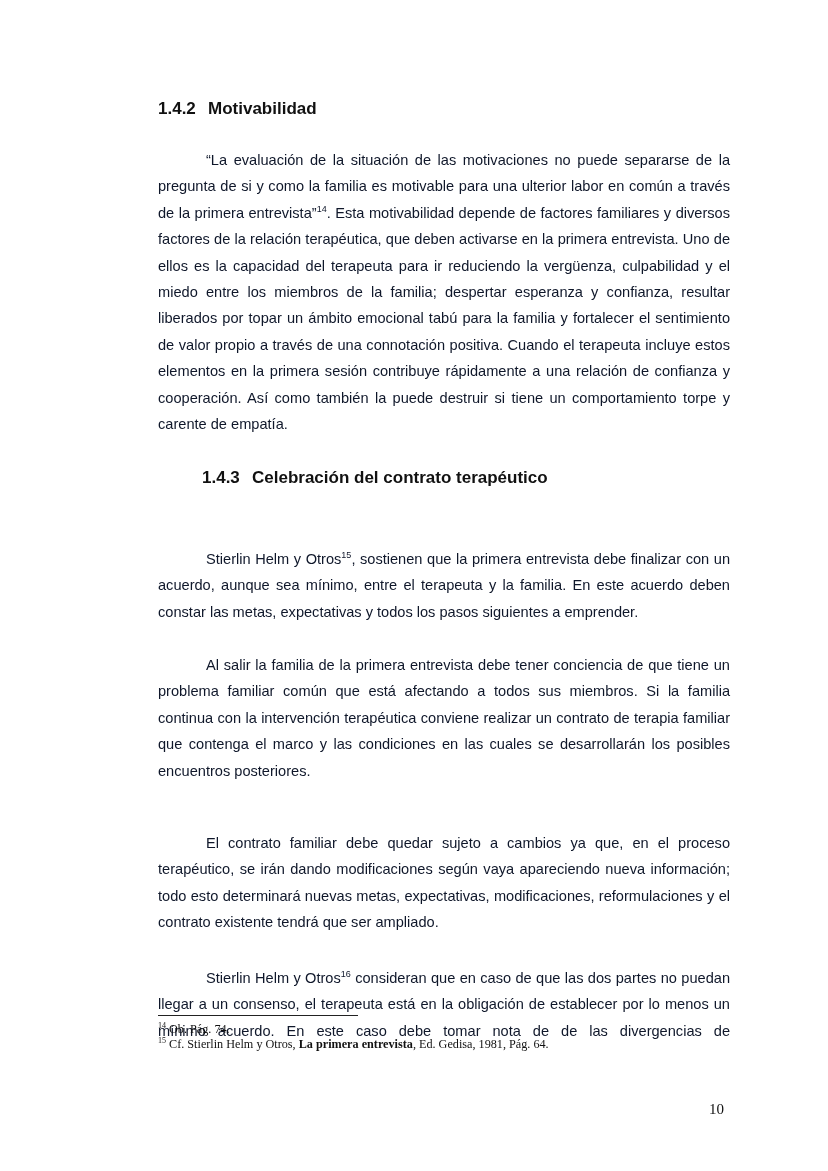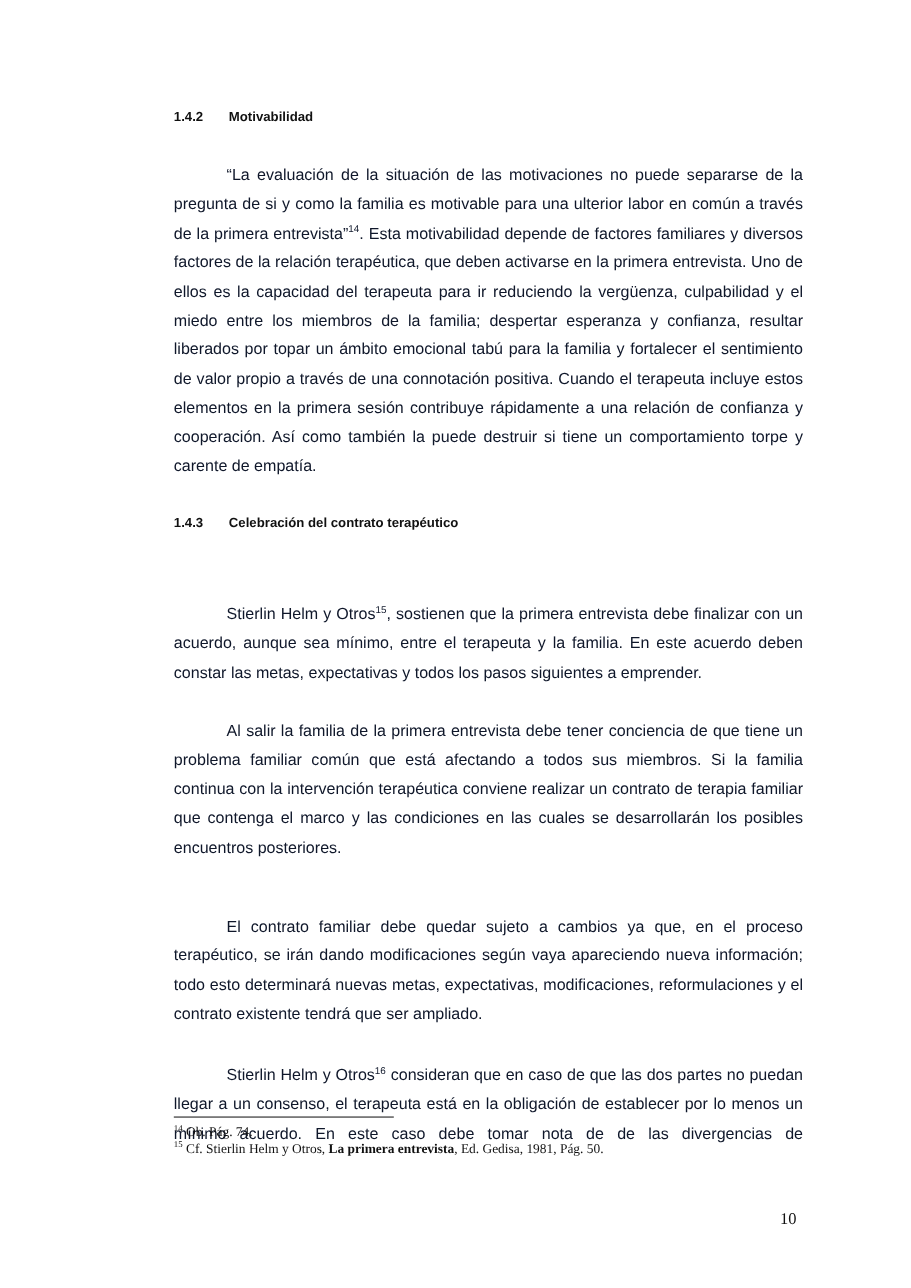--- a/index.html
+++ b/index.html
@@ -7,21 +7,21 @@
   .page { position: absolute; left: 0; top: 0; width: 828px; height: 1171px; background: #fff; }
   .body-text {
     position: absolute; left: 158px; width: 572px;
     font-family: "Liberation Sans", sans-serif;
     font-size: 14.6px; line-height: 26.4px; color: #0f172a;
     text-align: justify;
   }
   .heading {
     position: absolute; left: 158px;
     font-family: "Liberation Sans", sans-serif;
-    font-size: 12px; font-weight: bold; color: #111;
+    font-size: 17px; font-weight: bold; color: #111;
     white-space: nowrap;
   }
   .heading .num { display: inline-block; width: 50px; }
   .para { margin: 0; text-indent: 48px; }
   .last-line-justify { text-align-last: justify; }
   sup.fn { font-size: 9px; line-height: 0; vertical-align: super; }
   .footnote-rule { position: absolute; left: 158px; top: 1015px; width: 200px; height: 0; border-top: 1px solid #222; }
   .footnotes {
     position: absolute; left: 158px; top: 1022px; width: 560px;
     font-family: "Liberation Serif", serif; font-size: 12.2px; line-height: 15.2px; color: #111;
@@ -39,21 +39,21 @@
 <div class="page">
 
   <div class="heading" style="top:99px;">
     <span class="num">1.4.2</span><span>Motivabilidad</span>
   </div>
 
   <div class="body-text" style="top:147px;">
     <p class="para"><span>“La evaluación de la situación de las motivaciones no puede separarse de la pregunta de si y como la familia es motivable para una ulterior labor en común  a través de la primera entrevista”</span><sup class="fn">14</sup><span>. Esta motivabilidad depende de factores familiares y diversos factores de la relación terapéutica, que deben activarse en la primera entrevista.  Uno de ellos es la capacidad del terapeuta para ir reduciendo la vergüenza, culpabilidad y el miedo entre los miembros de la familia; despertar esperanza y confianza, resultar liberados por topar un ámbito emocional tabú para la familia y fortalecer el sentimiento de valor propio a través de una connotación positiva. Cuando el terapeuta incluye estos elementos en la primera sesión contribuye rápidamente a una relación de confianza y cooperación. Así como también la puede destruir si tiene un comportamiento torpe y carente de empatía.</span></p>
   </div>
 
-  <div class="heading" style="top:468px;">
+  <div class="heading" style="top:468px;margin-left:44px;">
     <span class="num">1.4.3</span><span>Celebración del contrato terapéutico</span>
   </div>
 
   <div class="body-text" style="top:546px;">
     <p class="para"><span>Stierlin Helm y Otros</span><sup class="fn">15</sup><span>, sostienen que la primera entrevista debe finalizar con un acuerdo, aunque sea mínimo, entre el terapeuta y la familia. En este acuerdo deben constar las metas, expectativas y todos los pasos siguientes a emprender.</span></p>
   </div>
 
   <div class="body-text" style="top:652px;">
     <p class="para">Al salir la familia de la primera entrevista debe tener conciencia de que tiene un problema familiar común que está afectando a todos sus miembros. Si la familia continua con la intervención terapéutica conviene realizar un contrato de terapia familiar que contenga el marco y las condiciones en las cuales se desarrollarán los posibles encuentros posteriores.</p>
   </div>
@@ -62,17 +62,17 @@
     <p class="para">El contrato familiar debe quedar sujeto a cambios ya que, en el proceso terapéutico, se irán dando modificaciones según vaya apareciendo nueva información; todo esto determinará nuevas metas, expectativas, modificaciones, reformulaciones y el contrato existente tendrá que ser ampliado.</p>
   </div>
 
   <div class="body-text" style="top:965px;">
     <p class="para last-line-justify"><span>Stierlin Helm y Otros</span><sup class="fn">16</sup><span> consideran que en caso de que las dos partes no puedan llegar a un consenso, el terapeuta está en la obligación de establecer por lo menos un mínimo acuerdo. En este caso debe tomar nota de de las divergencias de</span></p>
   </div>
 
   <div class="footnote-rule"></div>
   <div class="footnotes">
     <div class="fn-line"><sup>14</sup><span> Ob. Pág. 74.</span></div>
-    <div class="fn-line"><sup>15</sup><span> Cf. Stierlin Helm y Otros, </span><b>La primera entrevista</b><span>, Ed. Gedisa, 1981, Pág. 50.</span></div>
+    <div class="fn-line"><sup>15</sup><span> Cf. Stierlin Helm y Otros, </span><b>La primera entrevista</b><span>, Ed. Gedisa, 1981, Pág. 64.</span></div>
   </div>
 
   <div class="page-number">10</div>
 </div>
 
 </body></html>

